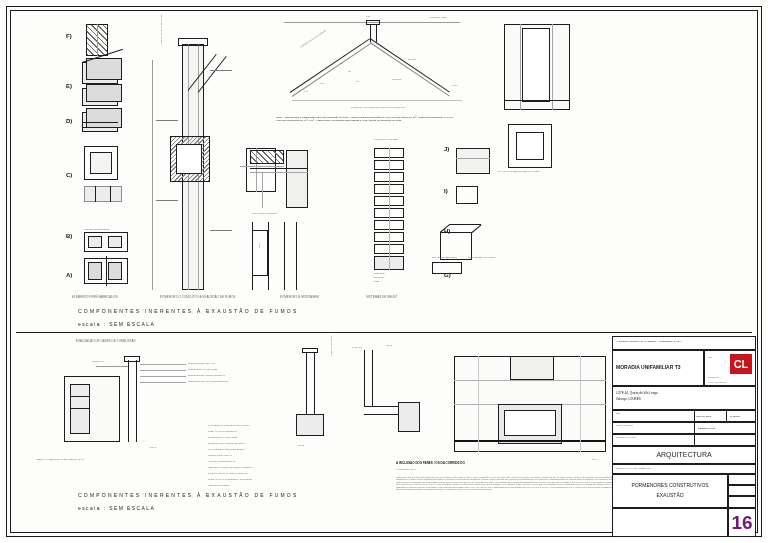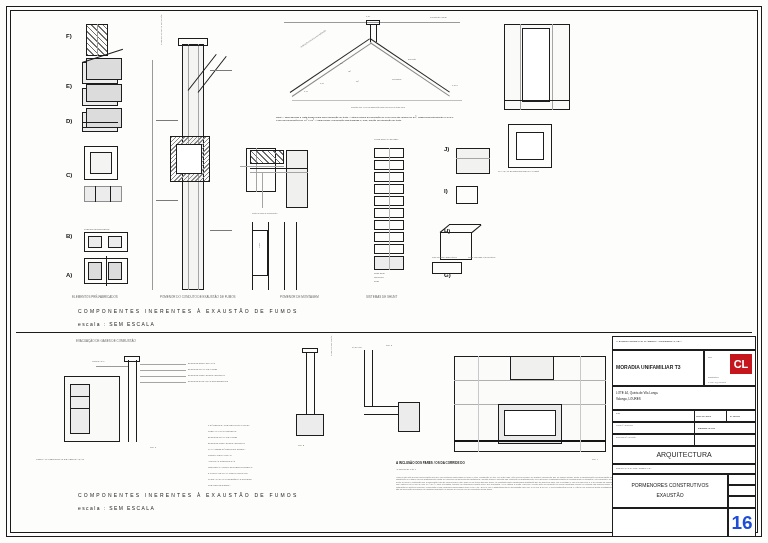--- a/index.html
+++ b/index.html
@@ -43,21 +43,21 @@
   .spaced2{letter-spacing:1.4px;}
   .ctr{text-align:center;}
   
   .lbl{font-size:6px;font-weight:bold;color:#111;}
   
   .tb{position:absolute;border:1px solid #1d1d1d;box-sizing:border-box;background:#fff;}
   .logo-red{background:#c4161c;color:#fff;font-weight:bold;}
   
   .sep{position:absolute;left:16px;right:16px;height:1px;background:#1d1d1d;}
   .vsep{position:absolute;width:1px;background:#1d1d1d;}
-  .pagenum{font-size:19px;font-weight:bold;color:#1d4ed8;}
+  .pagenum{font-size:19px;font-weight:bold;color:#701a75;}
   .roofline{position:absolute;background:#2a2a2a;height:1px;transform-origin:left center;}
 </style>
 </head>
 <body>
 
 <div id="sheet">
 
   <div class="frame"></div>
   <div class="frame-inner"></div>
 

